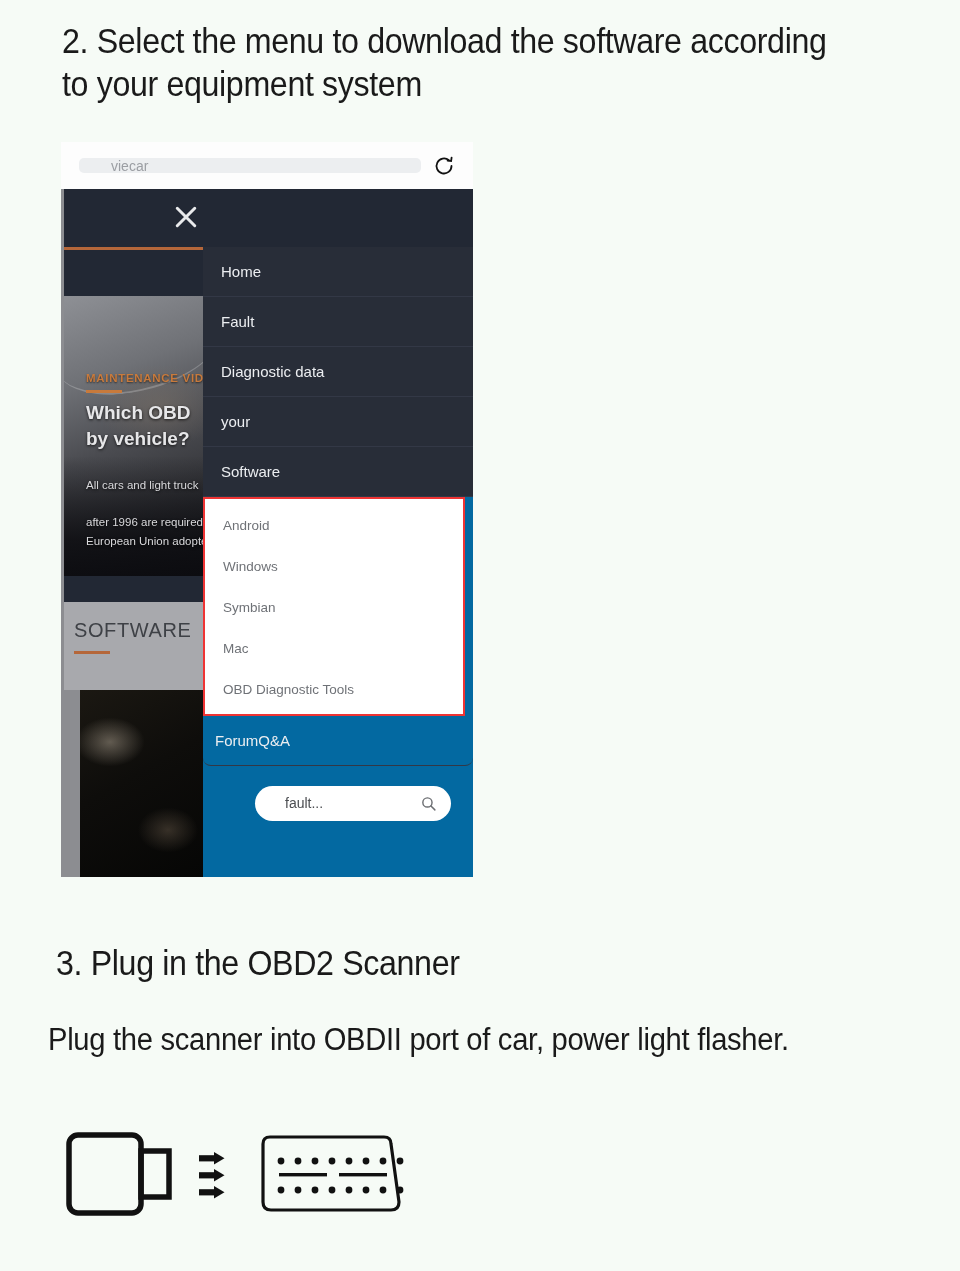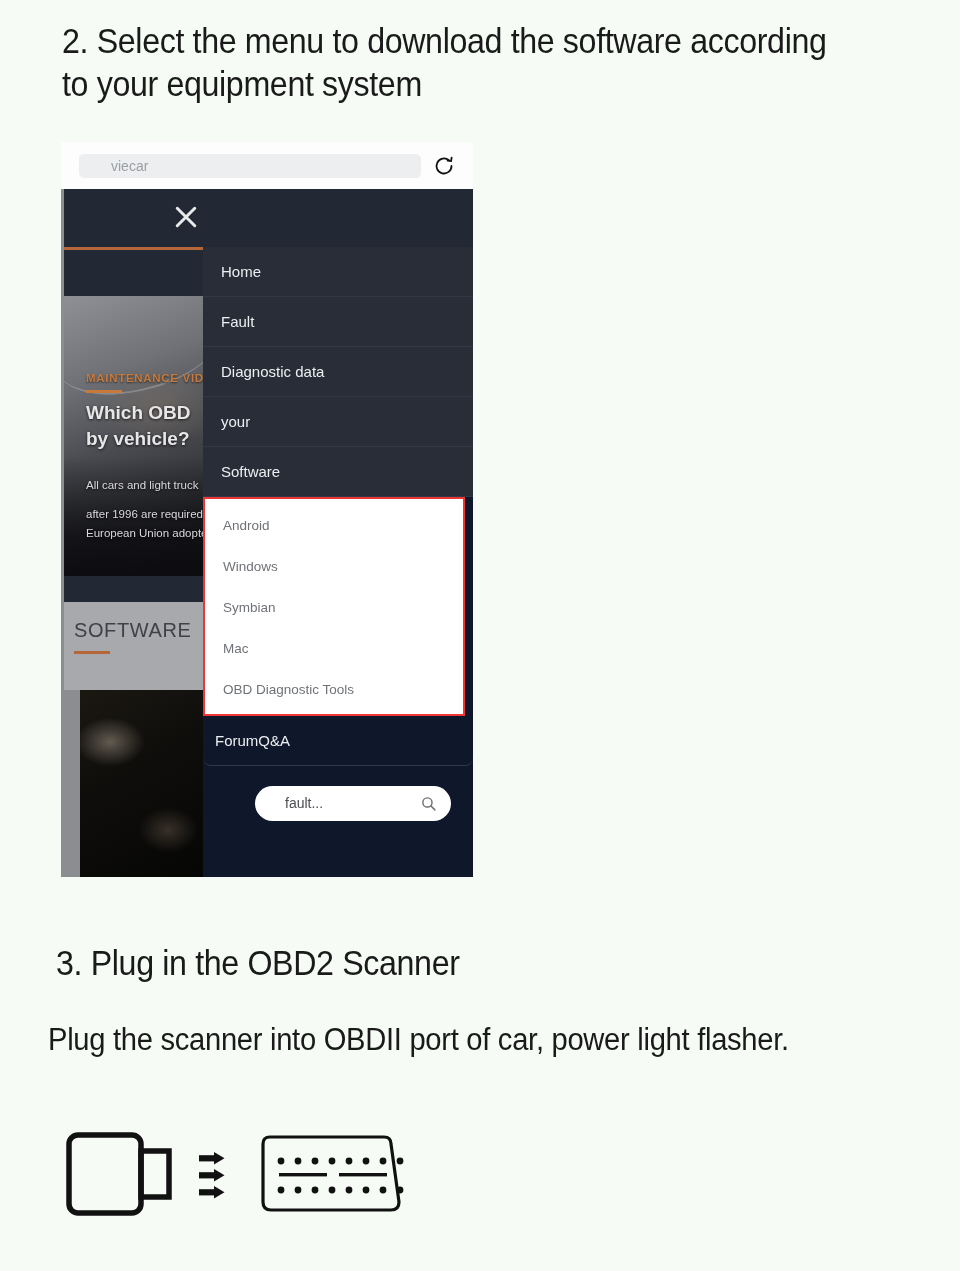--- a/index.html
+++ b/index.html
@@ -71,21 +71,21 @@
   .browser-bar {
     position: relative;
     height: 47px;
     background: #fdfdfd;
     display: flex;
     align-items: center;
     padding: 0 6px 0 18px;
   }
   .url-field {
     flex: 1;
-    height: 24px;
+    height: 15px;
     background: #eceef0;
     border-radius: 5px;
     display: flex;
     align-items: center;
     padding-left: 32px;
     font-size: 14px;
     color: #9b9ea3;
   }
   .reload-icon {
     width: 46px;
@@ -220,21 +220,21 @@
       radial-gradient(ellipse 40px 30px at 88px 140px, rgba(110,95,78,.45), rgba(0,0,0,0) 75%),
       linear-gradient(150deg, #1b1812 0%, #0e0d0b 45%, #060605 100%);
   }
 
   
   .drawer {
     position: absolute;
     left: 142px; top: 0;
     width: 270px;
     height: 688px;
-    background: #0f172a;
+    background: #0369a1;
     color: #eceef1;
   }
   .drawer-head {
     height: 58px;
     display: flex;
     align-items: center;
     justify-content: flex-start;
     background: #222834;
     position: relative;
   }
@@ -343,21 +343,21 @@
         <div class="site-orangeline"></div>
         <div class="site-subbar"></div>
 
         <div class="hero">
           <div class="hero-inner">
             <div class="hero-kicker">MAINTENANCE VIDEO</div>
             <div class="hero-rule"></div>
             <div class="hero-title">Which OBD</div>
             <div class="hero-title" style="margin-top:2px">by vehicle?</div>
             <div class="hero-para">All cars and light truck</div>
-            <div class="hero-para" style="margin-top:10px">after 1996 are required</div>
+            <div class="hero-para" style="margin-top:18px">after 1996 are required</div>
             <div class="hero-para" style="margin-top:0">European Union adopte</div>
           </div>
         </div>
 
         <div class="site-darkstrip"></div>
 
         <div class="section-soft">
           <div class="section-soft-title">SOFTWARE</div>
           <div class="section-soft-rule"></div>
         </div>

